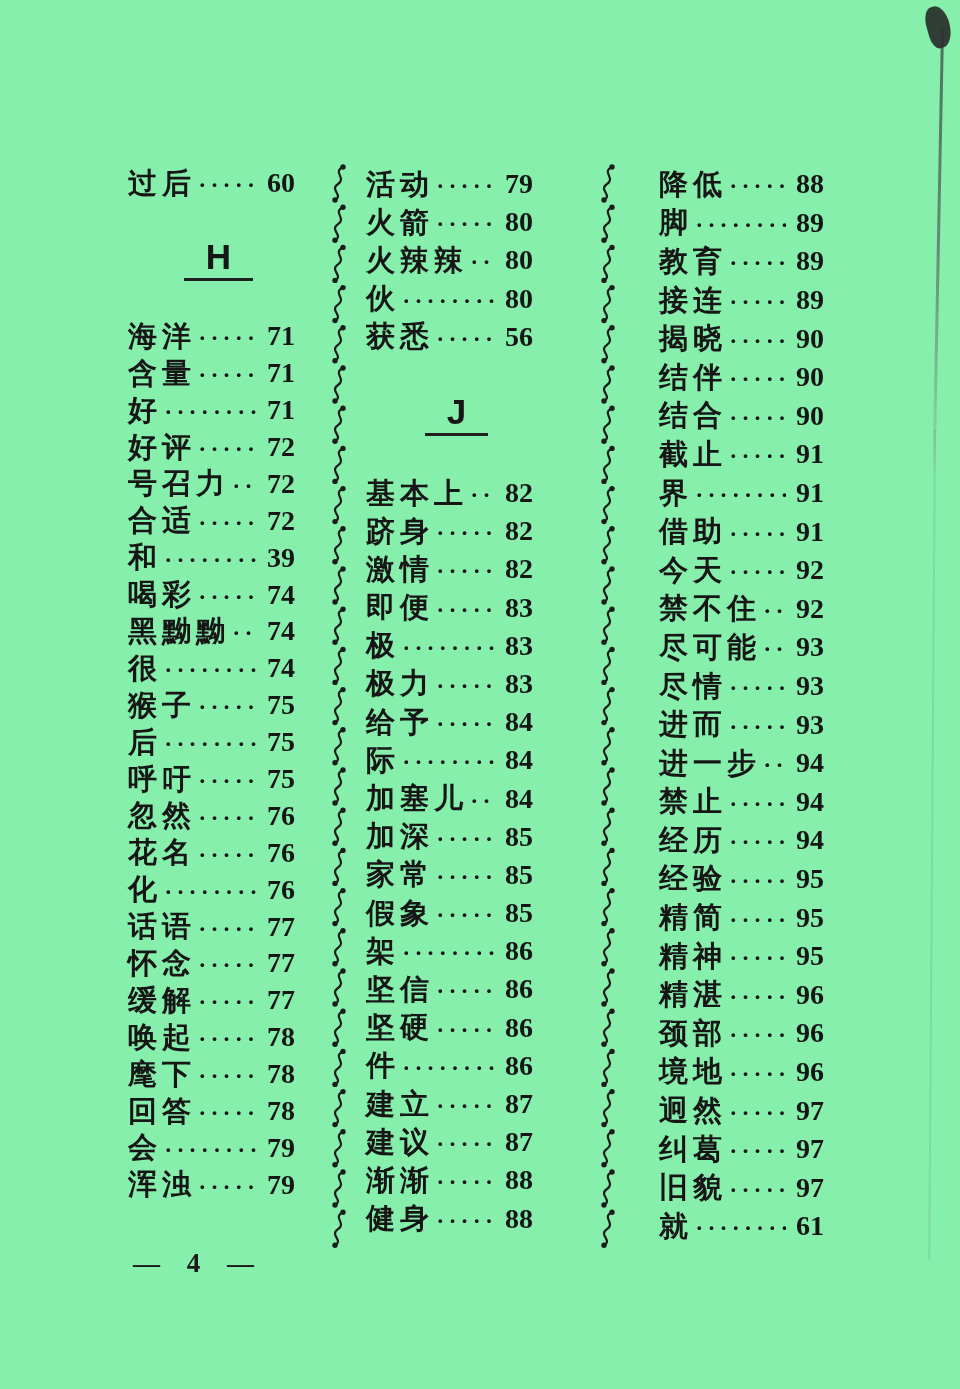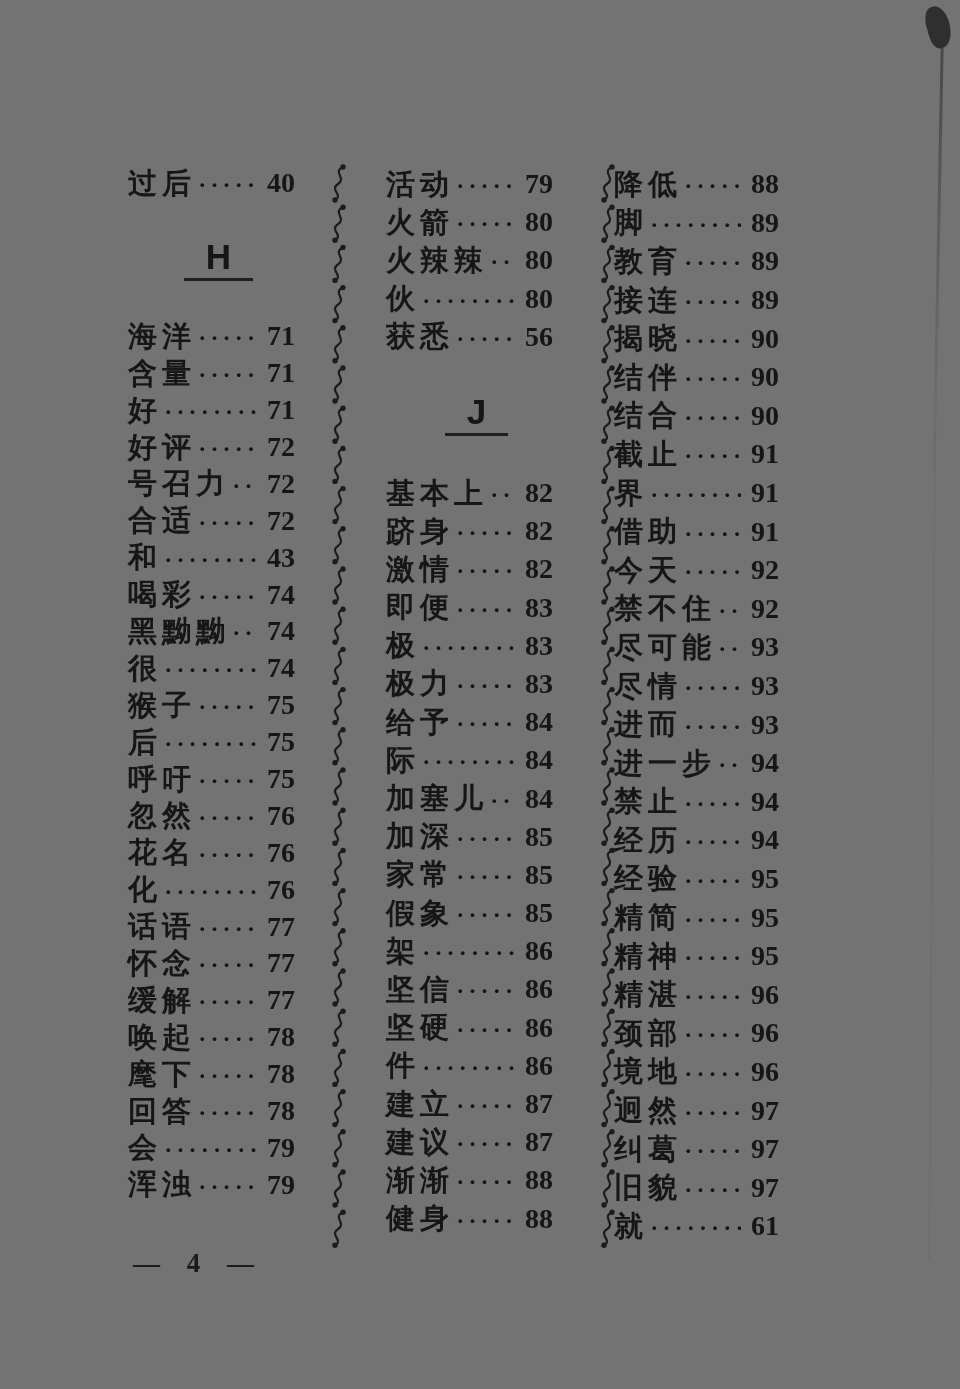--- a/index.html
+++ b/index.html
@@ -1,21 +1,21 @@
 <!DOCTYPE html>
 <html><head>
 <meta charset="utf-8">
 <title>Index Page</title>
 <style>
   html,body{margin:0;padding:0;background:#e8e8e6;}
   .page{
     position:relative;
     width:960px;height:1389px;
     margin:0 auto;
-    background:#737373;
+    background:#86efac;
     overflow:hidden;
     font-family:"Liberation Sans",sans-serif;
     color:#161616;
   }
   .col{
     position:absolute;
     top:165px;
     display:flex;
     flex-direction:column;
   }
@@ -111,21 +111,21 @@
 <div class="page">
 
   <div class="artifact blob"></div>
   <div class="artifact streak-top"></div>
   <div class="artifact streak-long"></div>
 
   <div class="col" id="col-0" style="left:128px;width:181px;--rh:36.9px;--hh:116px">
       <div class="row">
         <span class="word">过后</span>
         <span class="leader" style="letter-spacing: 2px;">• • • • • • • • • • • • • • • • • • • • • • • • • • • • • • </span>
-        <span class="pagenum">40</span>
+        <span class="pagenum">60</span>
       </div>
       <div class="section-header">
         <span class="section-letter">H</span>
       </div>
       <div class="row">
         <span class="word">海洋</span>
         <span class="leader" style="letter-spacing: 2px;">• • • • • • • • • • • • • • • • • • • • • • • • • • • • • • </span>
         <span class="pagenum">71</span>
       </div>
       <div class="row">
@@ -149,21 +149,21 @@
         <span class="pagenum">72</span>
       </div>
       <div class="row">
         <span class="word">合适</span>
         <span class="leader" style="letter-spacing: 2px;">• • • • • • • • • • • • • • • • • • • • • • • • • • • • • • </span>
         <span class="pagenum">72</span>
       </div>
       <div class="row">
         <span class="word">和</span>
         <span class="leader" style="letter-spacing: 2px;">• • • • • • • • • • • • • • • • • • • • • • • • • • • • • • </span>
-        <span class="pagenum">43</span>
+        <span class="pagenum">39</span>
       </div>
       <div class="row">
         <span class="word">喝彩</span>
         <span class="leader" style="letter-spacing: 2px;">• • • • • • • • • • • • • • • • • • • • • • • • • • • • • • </span>
         <span class="pagenum">74</span>
       </div>
       <div class="row">
         <span class="word">黑黝黝</span>
         <span class="leader" style="letter-spacing: 2px;">• • • • • • • • • • • • • • • • • • • • • • • • • • • • • • </span>
         <span class="pagenum">74</span>
@@ -374,21 +374,21 @@
         <path d="M 17 4 C 6 9, 21 15, 12 21 C 3 27, 18 32, 9 37" fill="none" stroke="#1c1c1c" stroke-width="2.2" stroke-linecap="round"></path>
         <circle cx="17" cy="4" r="2.7" fill="#1c1c1c"></circle>
         <circle cx="9" cy="37" r="2.7" fill="#1c1c1c"></circle>
       </g>
       <g transform="translate(0,1045.2)">
         <path d="M 17 4 C 6 9, 21 15, 12 21 C 3 27, 18 32, 9 37" fill="none" stroke="#1c1c1c" stroke-width="2.2" stroke-linecap="round"></path>
         <circle cx="17" cy="4" r="2.7" fill="#1c1c1c"></circle>
         <circle cx="9" cy="37" r="2.7" fill="#1c1c1c"></circle>
       </g>
     </svg>
-  <div class="col" id="col-1" style="left:386px;width:181px;--rh:38.2px;--hh:118px">
+  <div class="col" id="col-1" style="left:366px;width:181px;--rh:38.2px;--hh:118px">
       <div class="row">
         <span class="word">活动</span>
         <span class="leader" style="letter-spacing: 2px;">• • • • • • • • • • • • • • • • • • • • • • • • • • • • • • </span>
         <span class="pagenum">79</span>
       </div>
       <div class="row">
         <span class="word">火箭</span>
         <span class="leader" style="letter-spacing: 2px;">• • • • • • • • • • • • • • • • • • • • • • • • • • • • • • </span>
         <span class="pagenum">80</span>
       </div>
@@ -641,21 +641,21 @@
         <path d="M 17 4 C 6 9, 21 15, 12 21 C 3 27, 18 32, 9 37" fill="none" stroke="#1c1c1c" stroke-width="2.2" stroke-linecap="round"></path>
         <circle cx="17" cy="4" r="2.7" fill="#1c1c1c"></circle>
         <circle cx="9" cy="37" r="2.7" fill="#1c1c1c"></circle>
       </g>
       <g transform="translate(0,1045.2)">
         <path d="M 17 4 C 6 9, 21 15, 12 21 C 3 27, 18 32, 9 37" fill="none" stroke="#1c1c1c" stroke-width="2.2" stroke-linecap="round"></path>
         <circle cx="17" cy="4" r="2.7" fill="#1c1c1c"></circle>
         <circle cx="9" cy="37" r="2.7" fill="#1c1c1c"></circle>
       </g>
     </svg>
-  <div class="col" id="col-2" style="left:614px;width:179px;--rh:38.6px;--hh:118px">
+  <div class="col" id="col-2" style="left:659px;width:179px;--rh:38.6px;--hh:118px">
       <div class="row">
         <span class="word">降低</span>
         <span class="leader" style="letter-spacing: 2px;">• • • • • • • • • • • • • • • • • • • • • • • • • • • • • • </span>
         <span class="pagenum">88</span>
       </div>
       <div class="row">
         <span class="word">脚</span>
         <span class="leader" style="letter-spacing: 2px;">• • • • • • • • • • • • • • • • • • • • • • • • • • • • • • </span>
         <span class="pagenum">89</span>
       </div>

